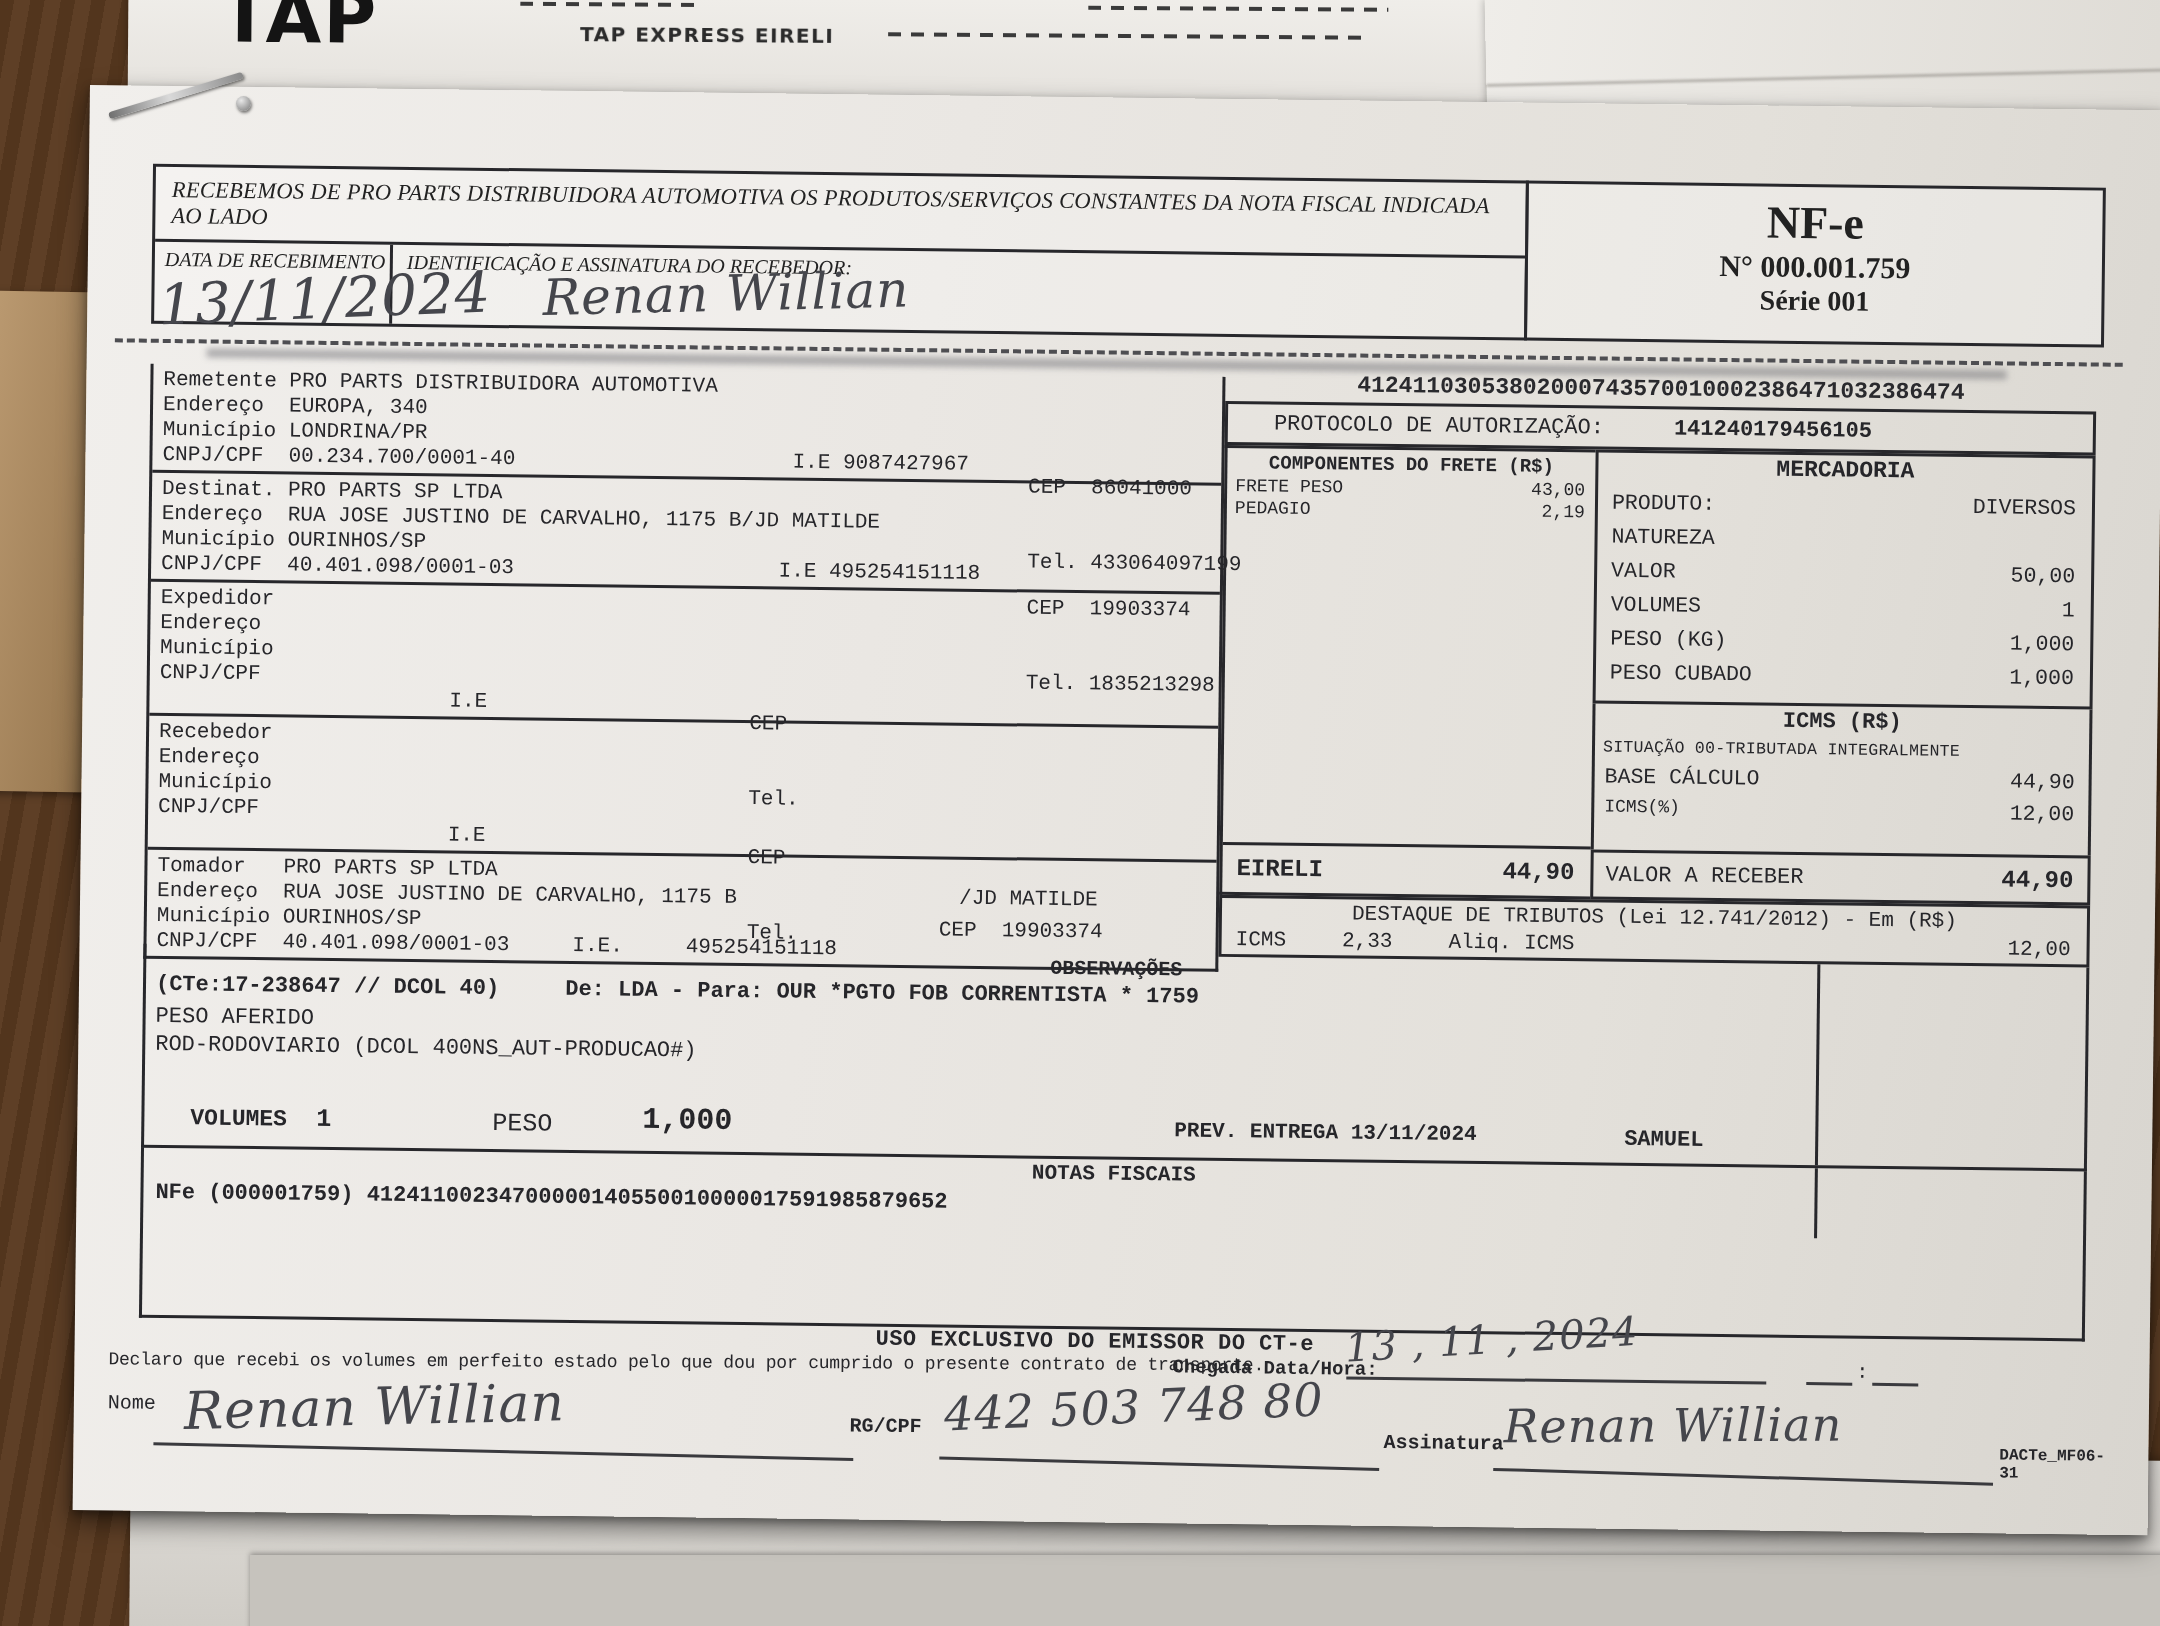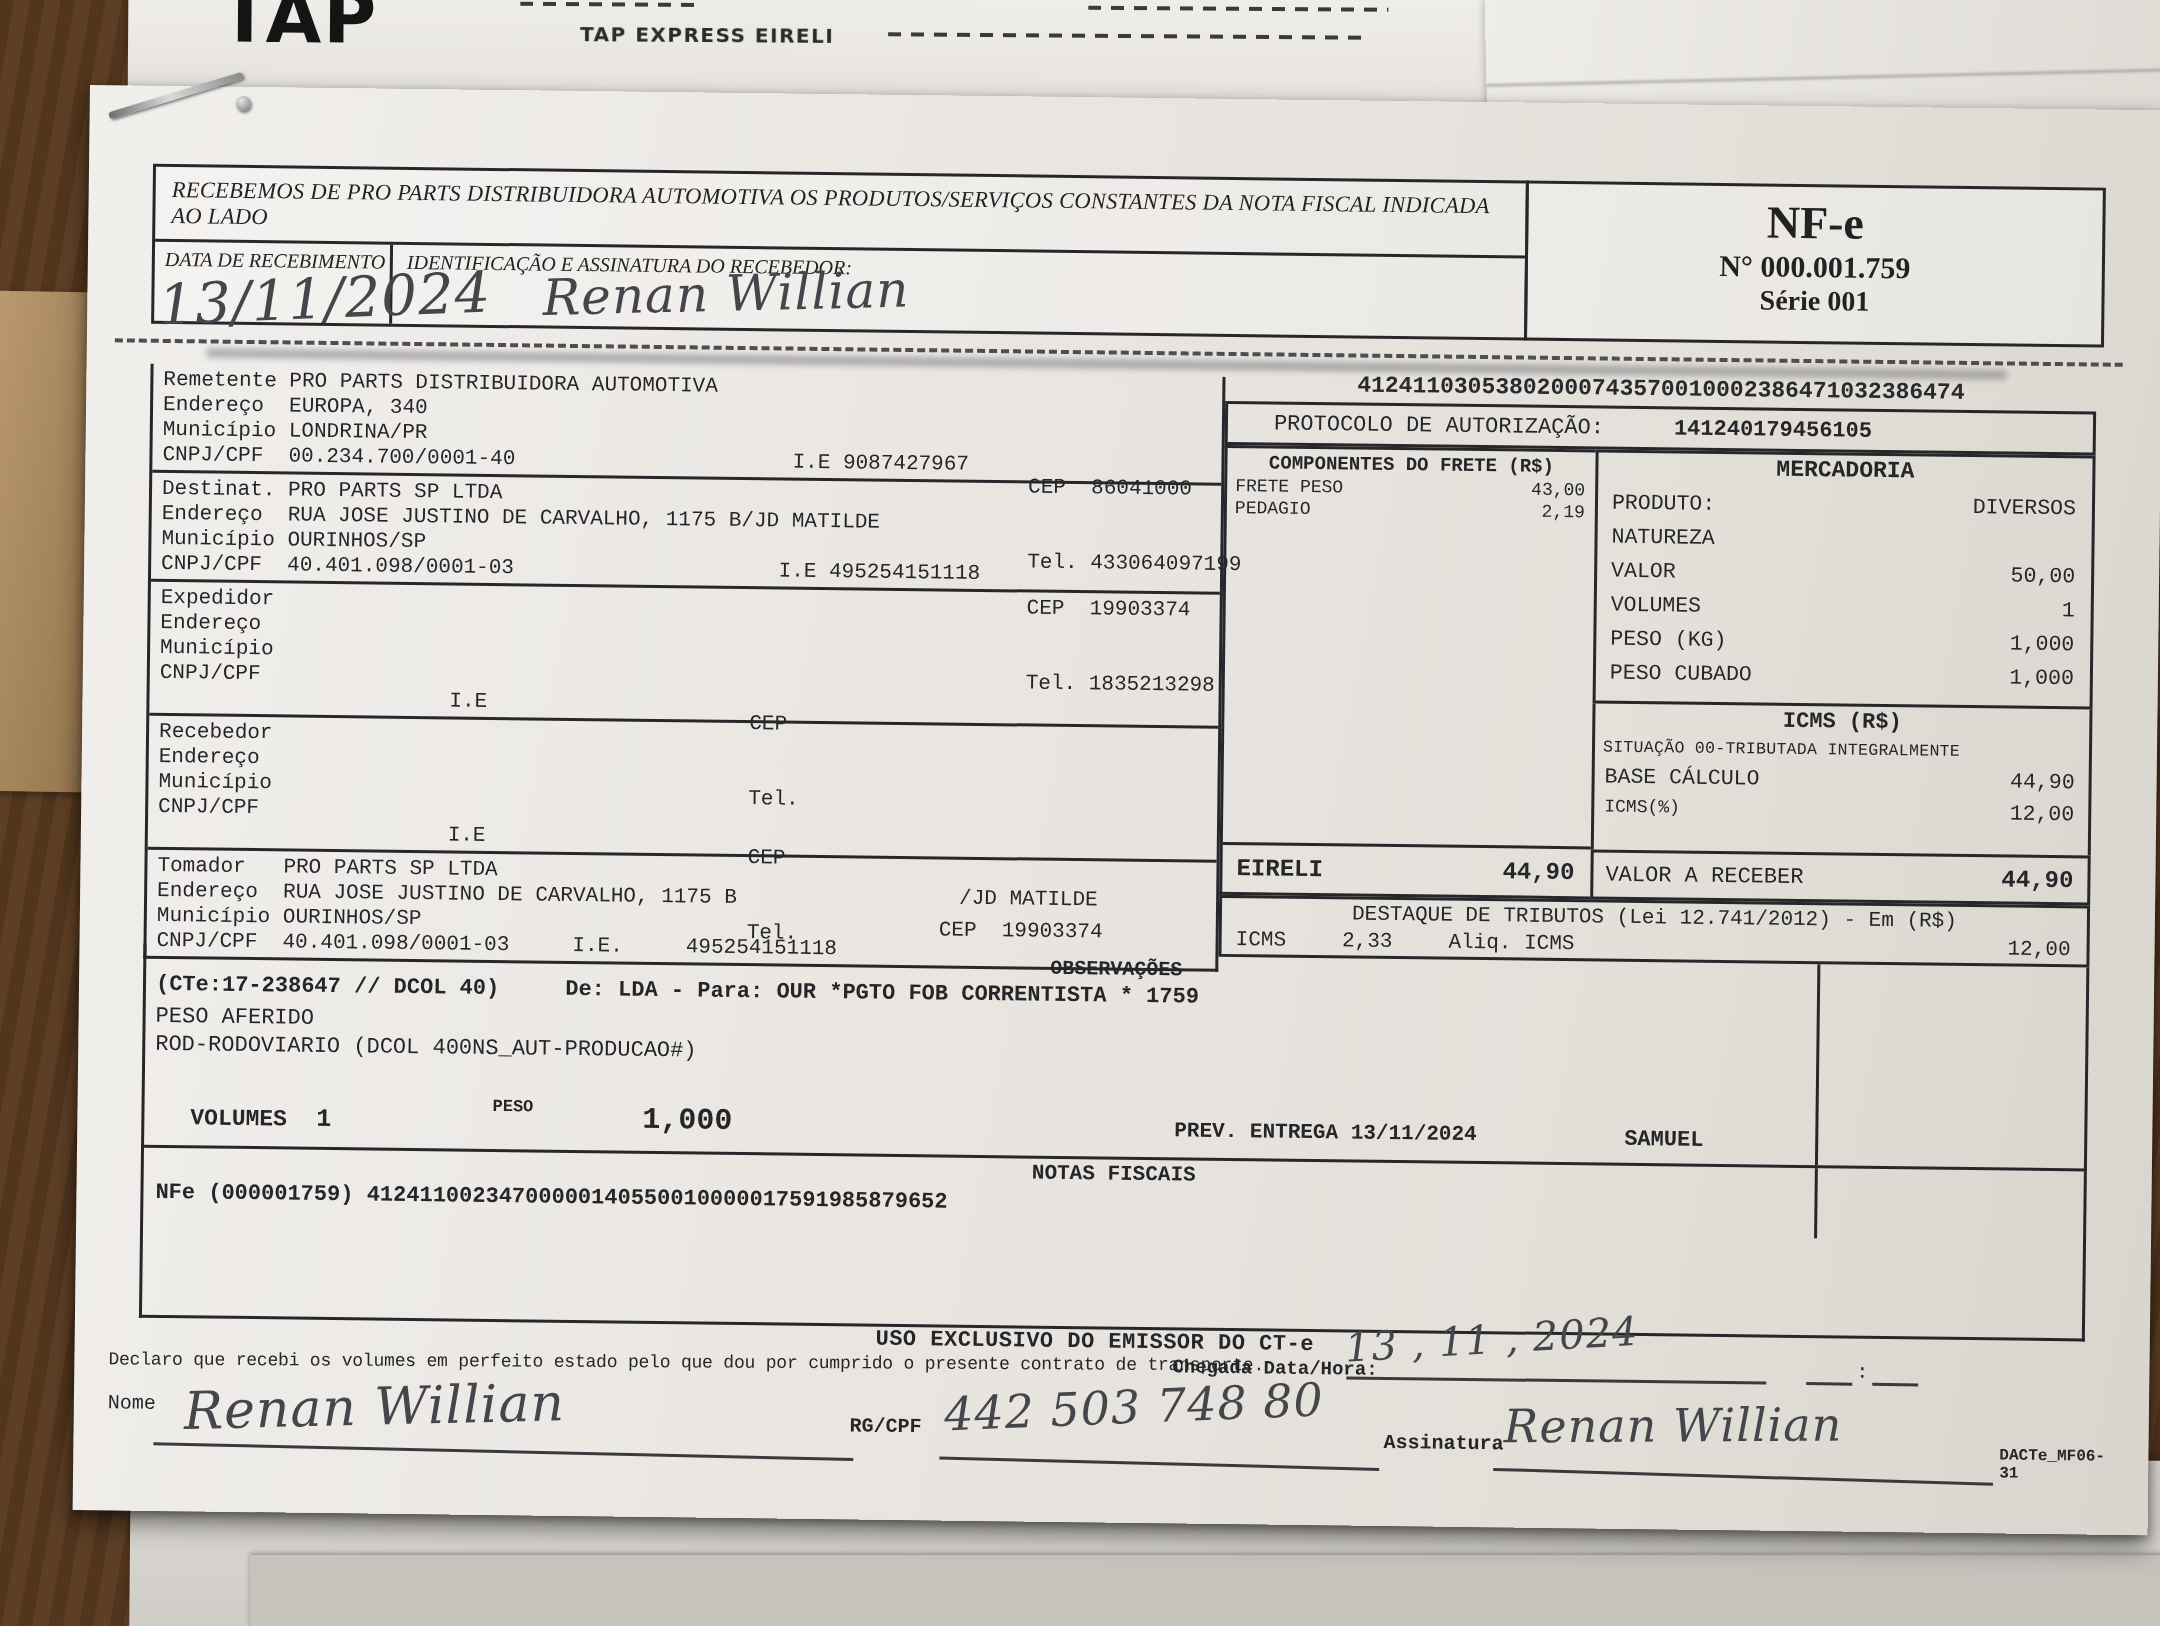--- a/index.html
+++ b/index.html
@@ -298,21 +298,21 @@
 
   <div class="obsbox mono">
     <div class="obs-divider"></div>
     <div class="obs-title">OBSERVAÇÕES</div>
     <div class="obs-line" style="top:28px;font-weight:700;">(CTe:17-238647 // DCOL 40)     De: LDA - Para: OUR *PGTO FOB CORRENTISTA * 1759</div>
     <div class="obs-line" style="top:60px;">PESO AFERIDO</div>
     <div class="obs-line" style="top:88px;">ROD-RODOVIARIO (DCOL 400NS_AUT-PRODUCAO#)</div>
     <div class="volrow">
       <span style="position:absolute;left:46px;top:12px;font-size:23px;font-weight:700;">VOLUMES</span>
       <span style="position:absolute;left:172px;top:10px;font-size:25px;font-weight:700;">1</span>
-      <span style="position:absolute;left:348px;top:0;font-size:17px;font-weight:700;">PESO</span>
+      <span style="position:absolute;left:348px;top:12px;font-size:25px;font-weight:400;">PESO</span>
       <span style="position:absolute;left:498px;top:4px;font-size:30px;font-weight:700;">1,000</span>
       <span style="position:absolute;left:1030px;top:14px;font-size:21px;font-weight:700;">PREV. ENTREGA 13/11/2024</span>
       <span style="position:absolute;left:1480px;top:16px;font-size:22px;font-weight:700;">SAMUEL</span>
     </div>
   </div>
 
   <div class="notas mono">
     <div class="notas-divider"></div>
     <div class="notas-title">NOTAS FISCAIS</div>
     <div class="nfe-line">NFe (000001759) 41241100234700000140550010000017591985879652</div>

